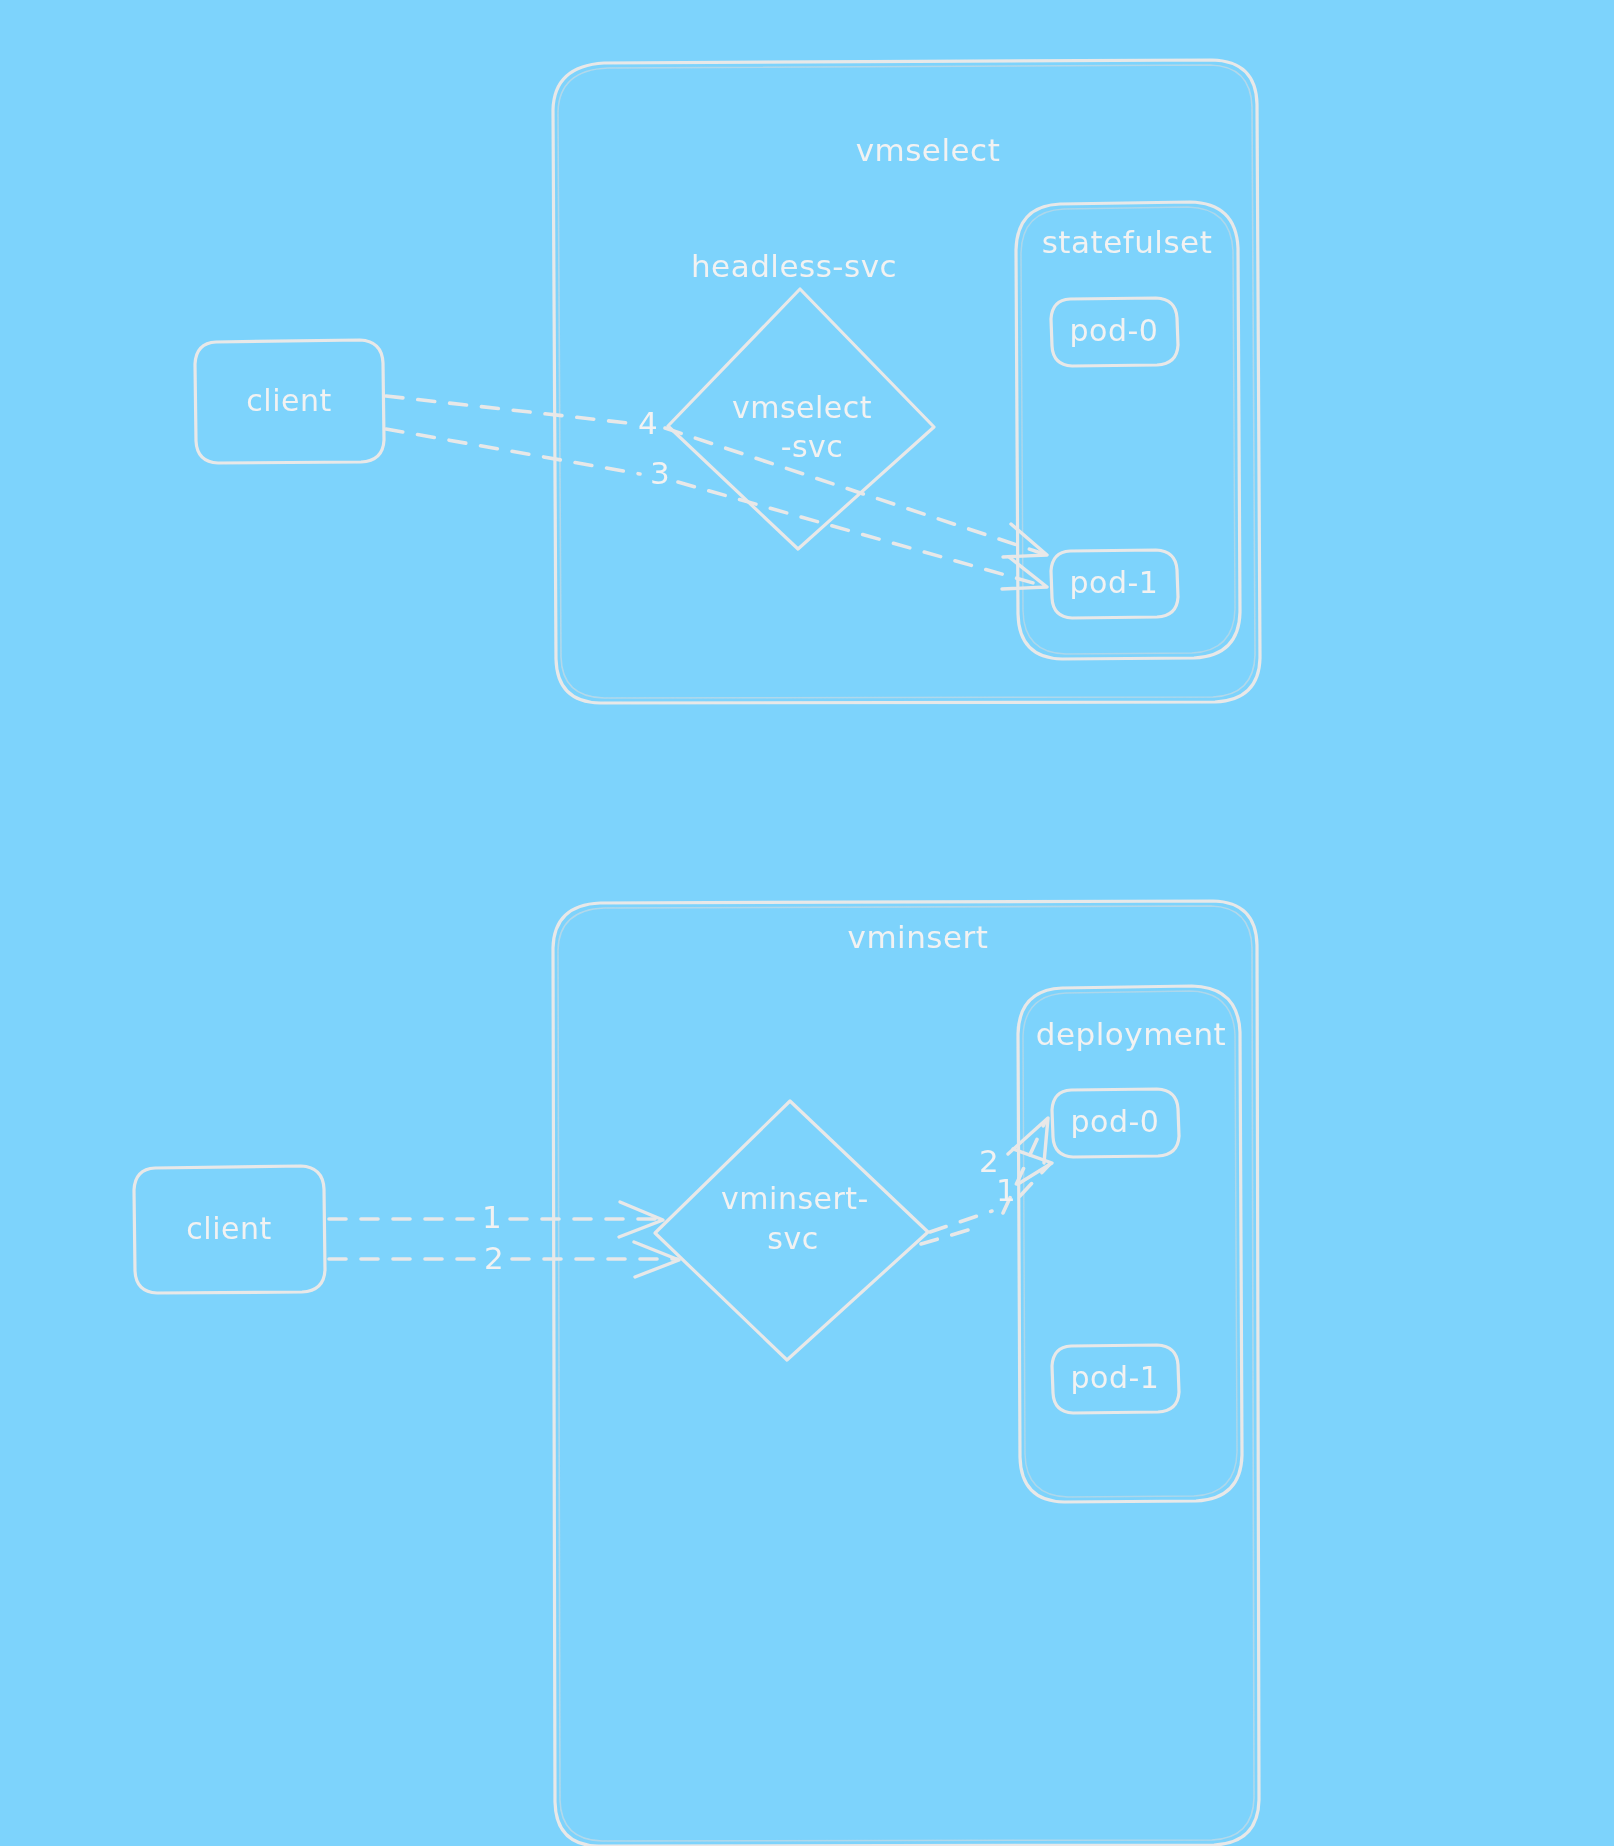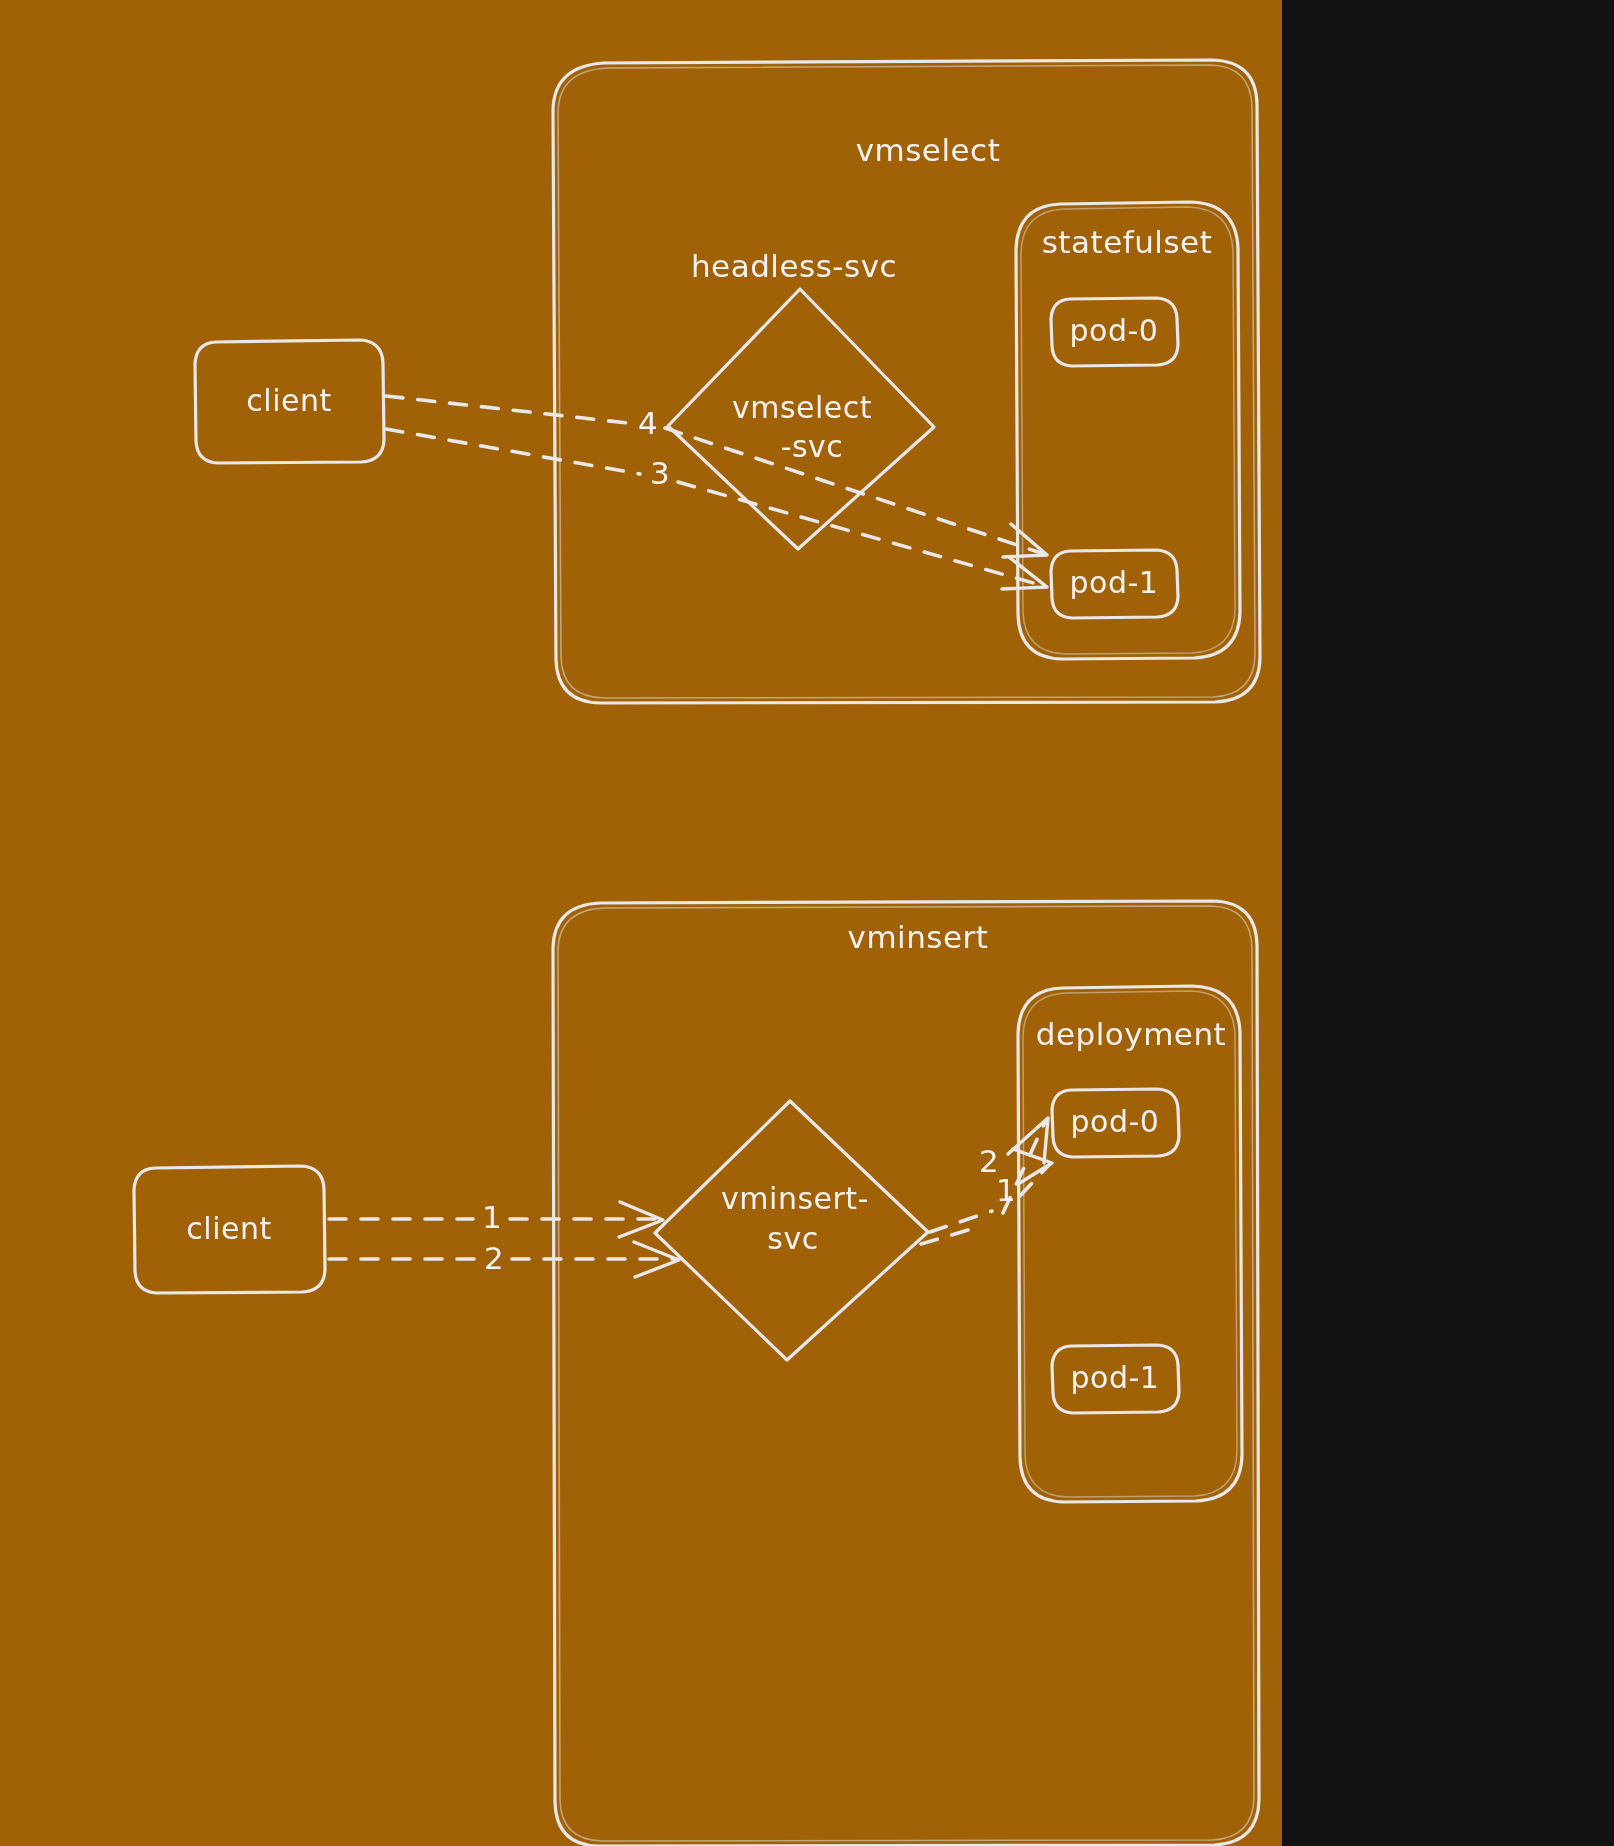--- a/index.html
+++ b/index.html
@@ -8,23 +8,23 @@
     background: #121212;
   }
   body {
     width: 1614px;
     height: 1846px;
     overflow: hidden;
     font-family: "DejaVu Sans", sans-serif;
   }
   #stage {
     position: relative;
-    width: 1282px;
+    width: 1614px;
     height: 1846px;
-    background: #a16207;
+    background: #7dd3fc;
   }
   svg#diagram {
     position: absolute;
     left: 0;
     top: 0;
     width: 1614px;
     height: 1846px;
     display: block;
   }
   .sketch-stroke {

